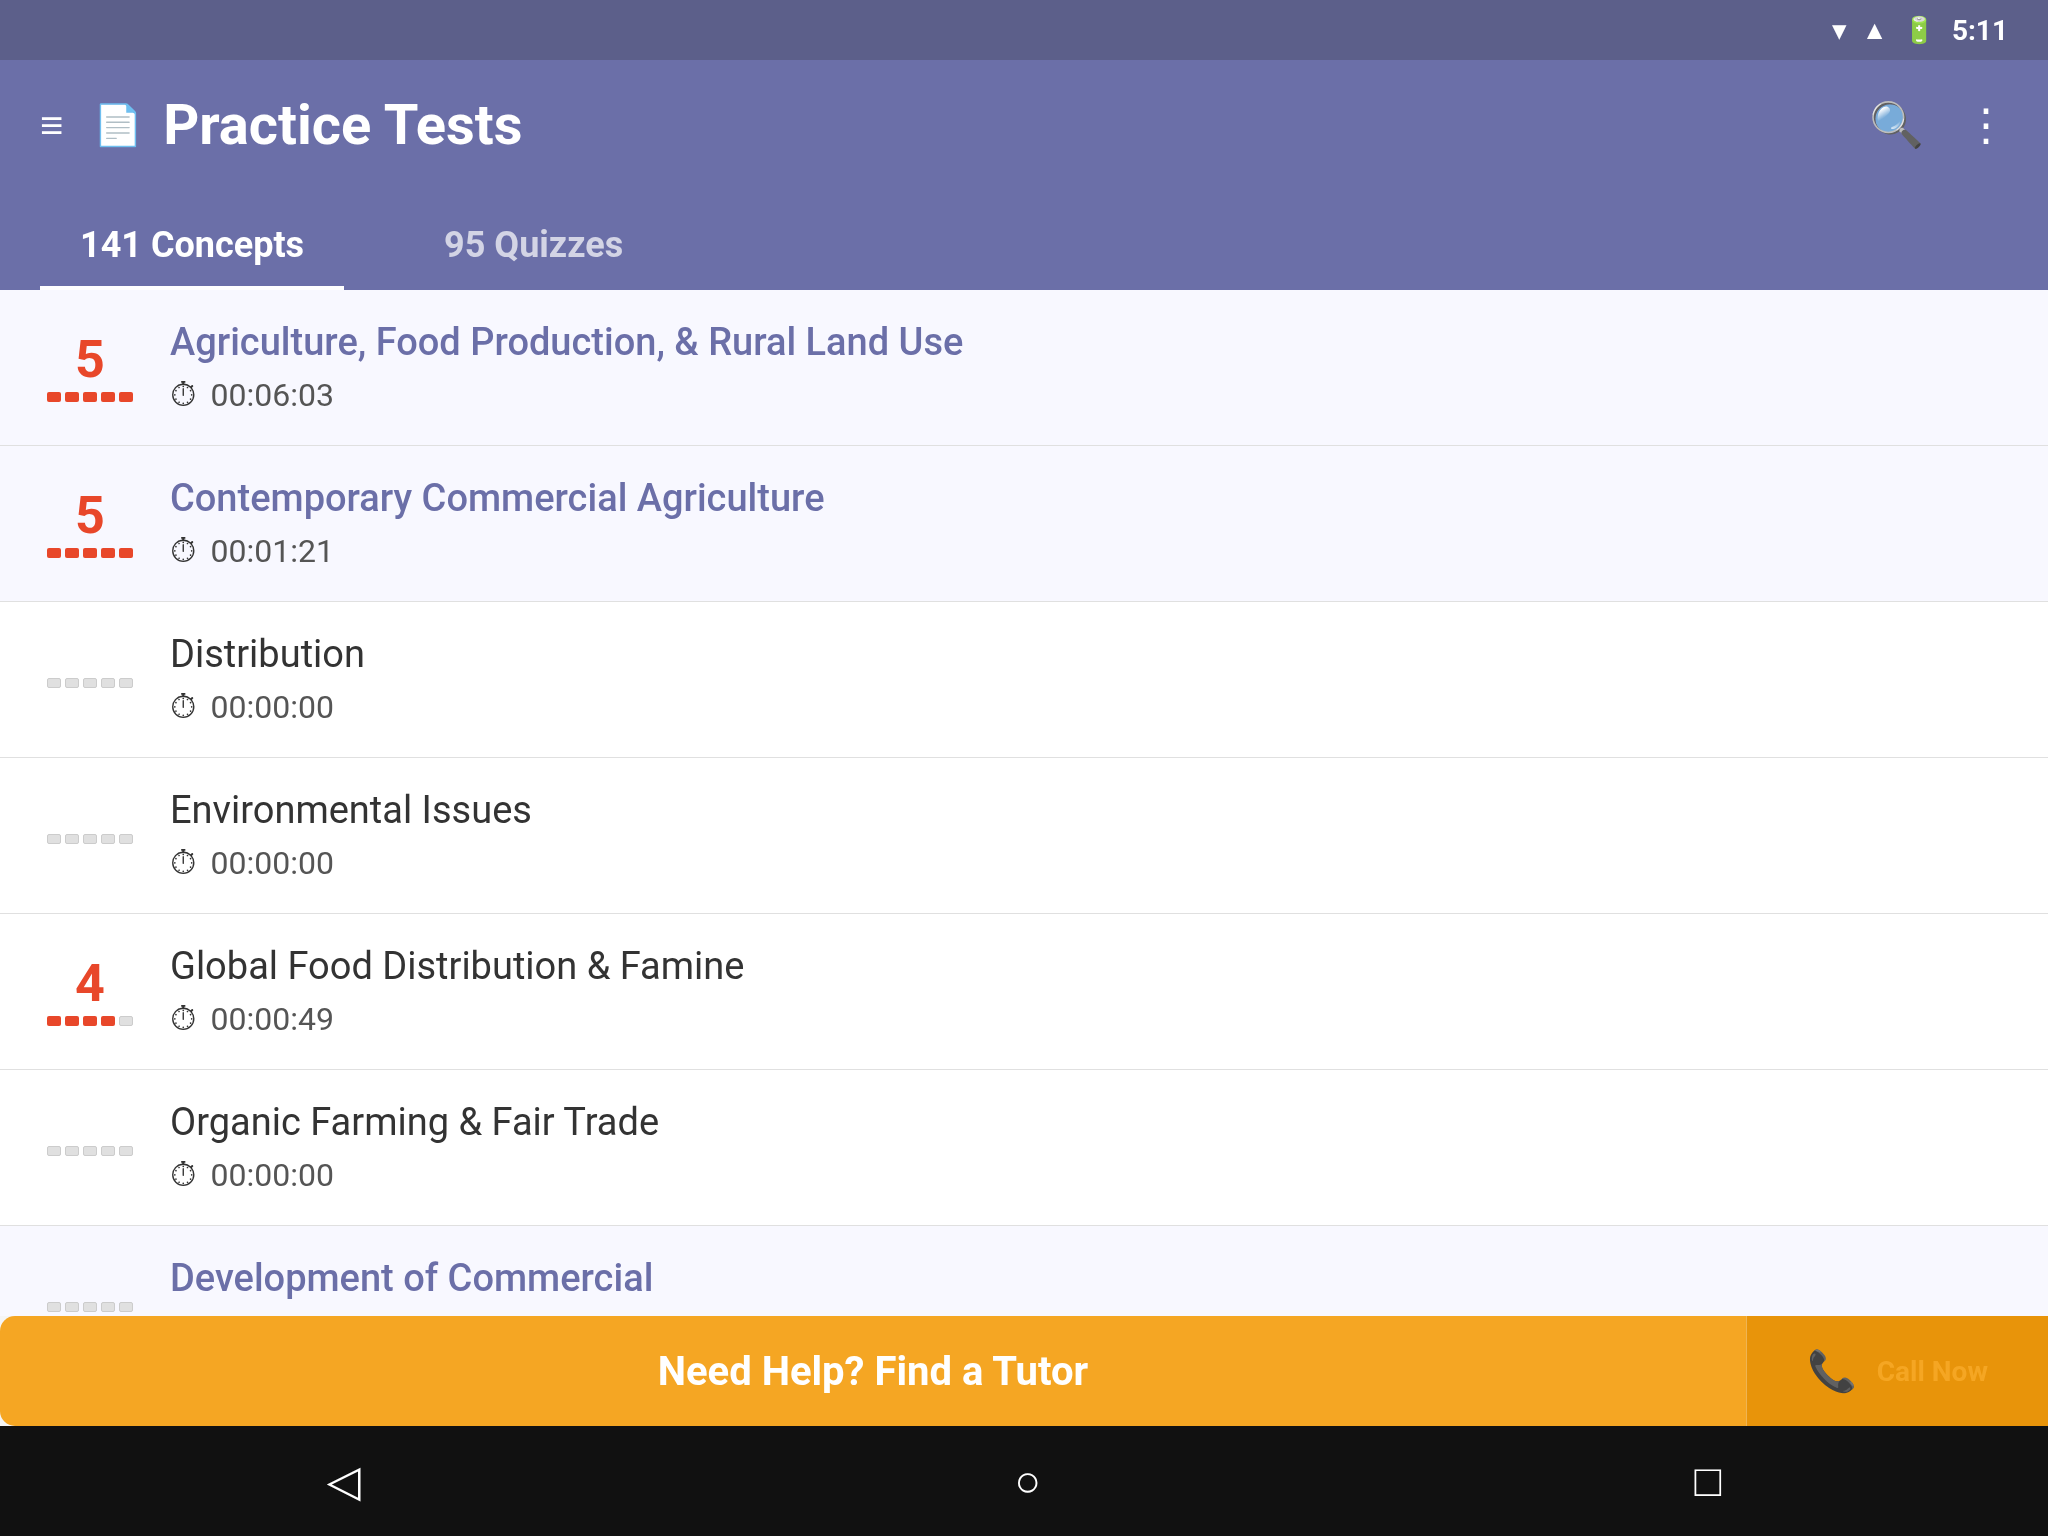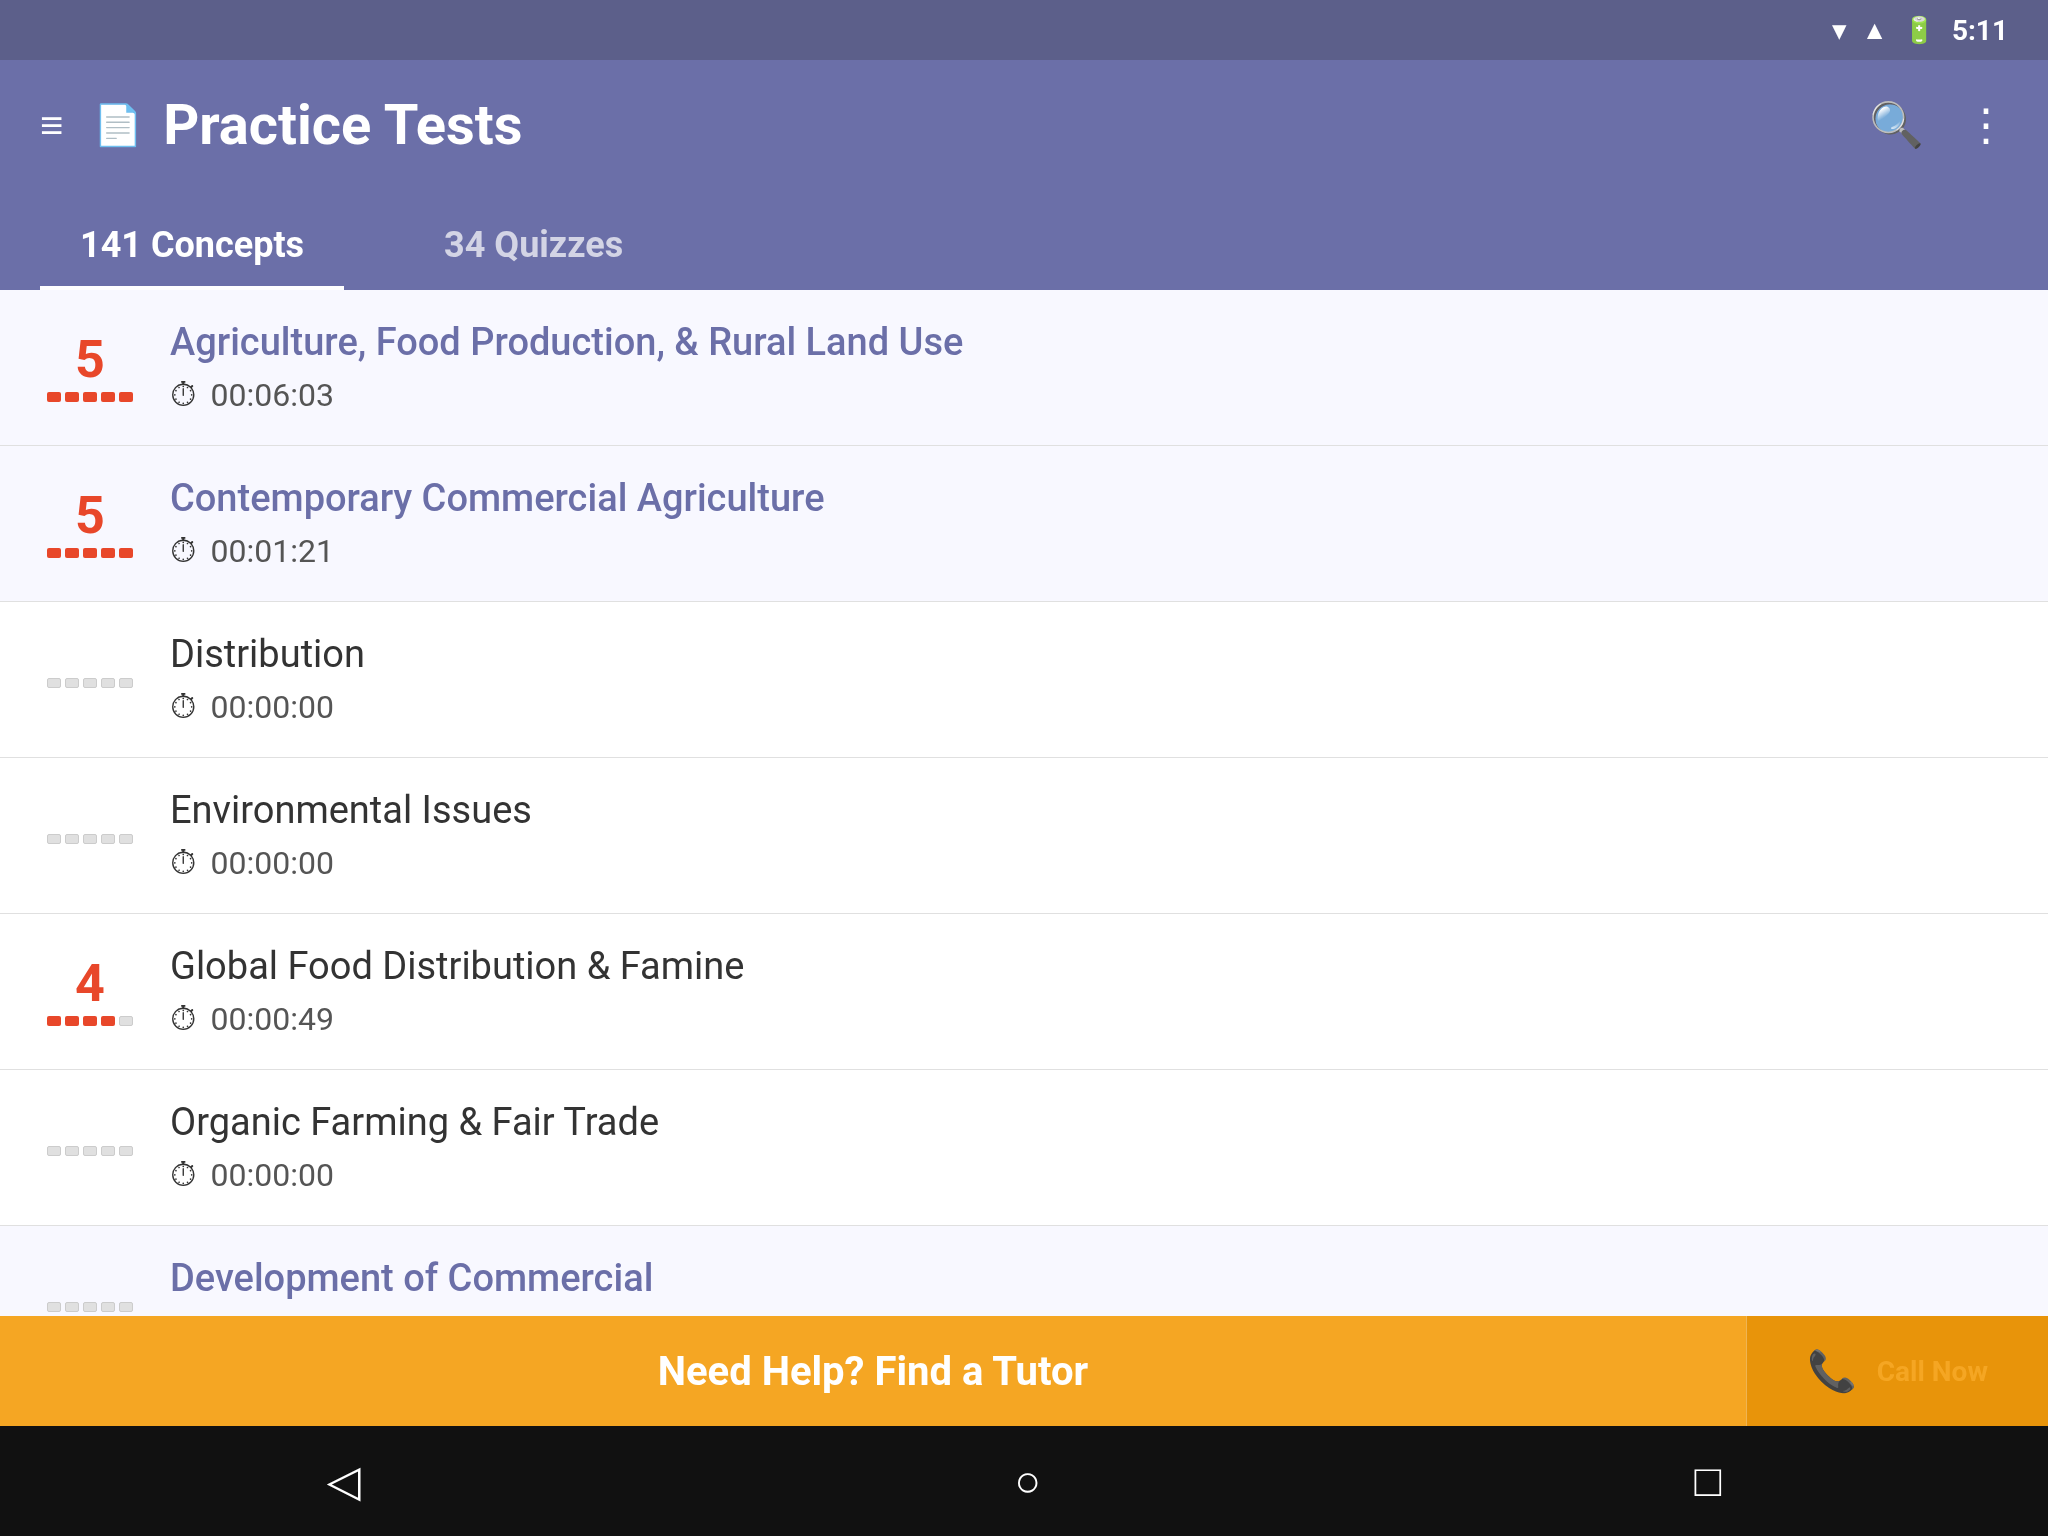--- a/index.html
+++ b/index.html
@@ -169,20 +169,21 @@
       font-size: 34px;
       color: #333;
     }
 
     
     .bottom-banner {
       height: 110px;
       display: flex;
       align-items: center;
       background: #f5a623;
+      border-radius: 15px;
     }
     .banner-text {
       flex: 1;
       text-align: center;
       font-size: 40px;
       font-weight: bold;
       color: white;
     }
     .call-now-btn {
       background: #e8940a;
@@ -239,21 +240,21 @@
     <span class="search-icon">🔍</span>
     <span class="more-icon">⋮</span>
   </div>
 </div>
 
 <div class="tab-bar">
   <div class="tab active">
     <span>141 Concepts</span>
   </div>
   <div class="tab">
-    <span>34 Quizzes</span>
+    <span>95 Quizzes</span>
   </div>
 </div>
 
 <div class="content" id="content-list">
 <div class="list-item section-header">
       <div class="score-container">
         <div class="score-number">5</div>
         <div class="score-bars">
           <div class="score-bar filled"></div>
           <div class="score-bar filled"></div>

